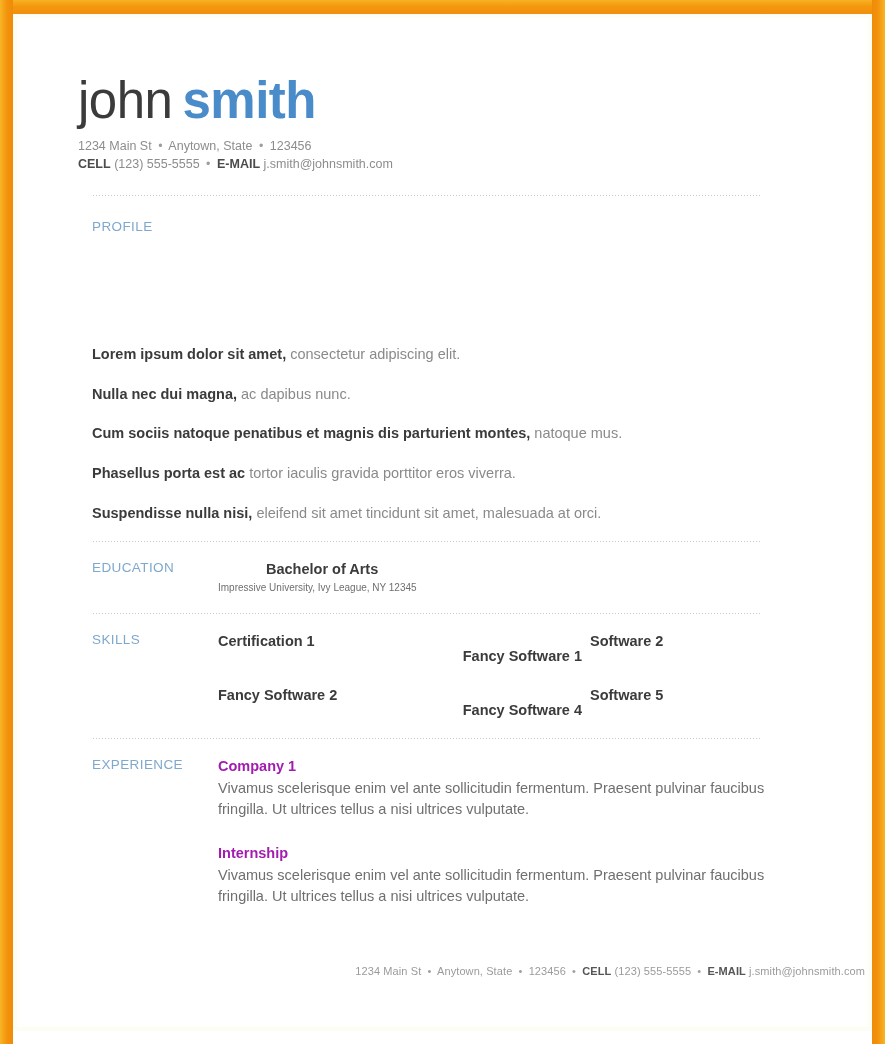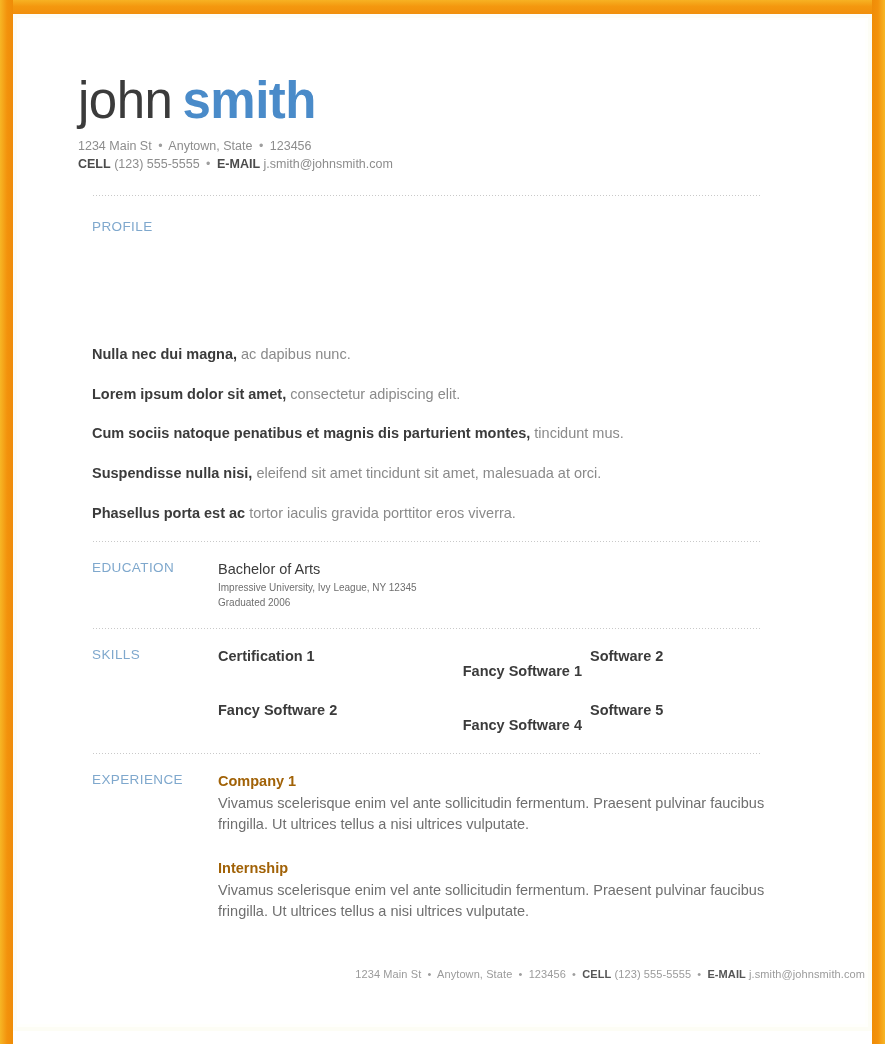--- a/index.html
+++ b/index.html
@@ -137,23 +137,24 @@
   .profile-item:last-child { margin-bottom: 0; }
   .profile-item b {
     color: #3b3b3b;
     font-weight: 700;
   }
 
   
   .education-row { padding-top: 17px; padding-bottom: 18px; }
   .edu-degree {
     font-size: 14.5px;
-    font-weight: 400;
+    font-weight: 700;
     color: #3b3b3b;
     line-height: 1.45;
+    margin-left: 48px;
   }
   .edu-detail {
     font-size: 10px;
     color: #6f6f6f;
     line-height: 1.5;
   }
 
   
   .skills-row { padding-top: 17px; padding-bottom: 17px; justify-content: space-between; }
   .skills-grid {
@@ -166,25 +167,25 @@
     font-weight: 700;
     color: #3b3b3b;
     line-height: 1.45;
     white-space: nowrap;
   }
   .skill-cell.align-right { text-align: right; padding-right: 8px; margin-top: 15px; }
 
   
   .experience-row { padding-top: 17px; padding-bottom: 10px; }
   .job { margin-bottom: 22px; }
-  .job:last-child { margin-bottom: 4px; }
+  .job:last-child { margin-bottom: 16px; }
   .job-title {
     font-size: 14.5px;
     font-weight: 700;
-    color: #a16207;
+    color: #a21caf;
     line-height: 1.5;
   }
   .job-desc {
     font-size: 14.5px;
     color: #6f6f6f;
     line-height: 1.48;
     max-width: 578px;
   }
 
   
@@ -233,45 +234,44 @@
       </div>
     </div>
 
     <div style="height:22px"></div>
     <div class="divider"></div>
 
     <div class="section-row profile-row">
       <div class="section-label">PROFILE</div>
       <div class="section-body">
         <div class="profile-item">
+          <b>Lorem ipsum dolor sit amet,</b><span> consectetur adipiscing elit.</span>
+        </div>
+        <div class="profile-item">
           <b>Nulla nec dui magna,</b><span> ac dapibus nunc.</span>
         </div>
         <div class="profile-item">
-          <b>Lorem ipsum dolor sit amet,</b><span> consectetur adipiscing elit.</span>
-        </div>
-        <div class="profile-item">
-          <b>Cum sociis natoque penatibus et magnis dis parturient montes,</b><span> tincidunt mus.</span>
+          <b>Cum sociis natoque penatibus et magnis dis parturient montes,</b><span> natoque mus.</span>
+        </div>
+        <div class="profile-item">
+          <b>Phasellus porta est ac</b><span> tortor iaculis gravida porttitor eros viverra.</span>
         </div>
         <div class="profile-item">
           <b>Suspendisse nulla nisi,</b><span> eleifend sit amet tincidunt sit amet, malesuada at orci.</span>
-        </div>
-        <div class="profile-item">
-          <b>Phasellus porta est ac</b><span> tortor iaculis gravida porttitor eros viverra.</span>
         </div>
       </div>
     </div>
 
     <div class="divider"></div>
 
     <div class="section-row education-row">
       <div class="section-label">EDUCATION</div>
       <div class="section-body">
         <div class="edu-degree">Bachelor of Arts</div>
         <div class="edu-detail">Impressive University, Ivy League, NY 12345</div>
-        <div class="edu-detail">Graduated 2006</div>
       </div>
     </div>
 
     <div class="divider"></div>
 
     <div class="section-row skills-row">
       <div class="section-label">SKILLS</div>
       <div class="section-body">
         <div class="skills-grid">
           <div class="skill-cell">Certification 1</div>

